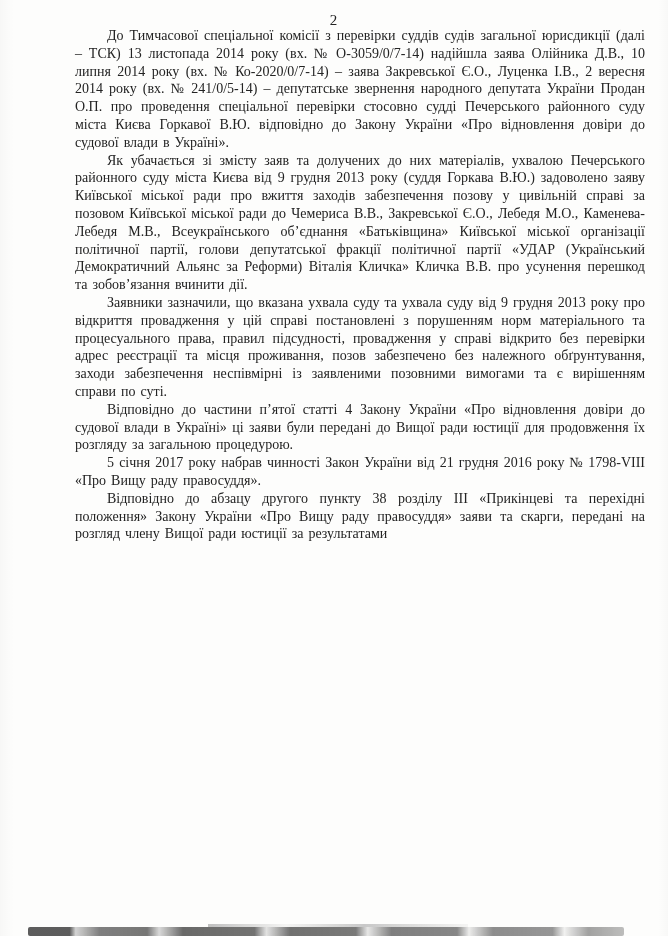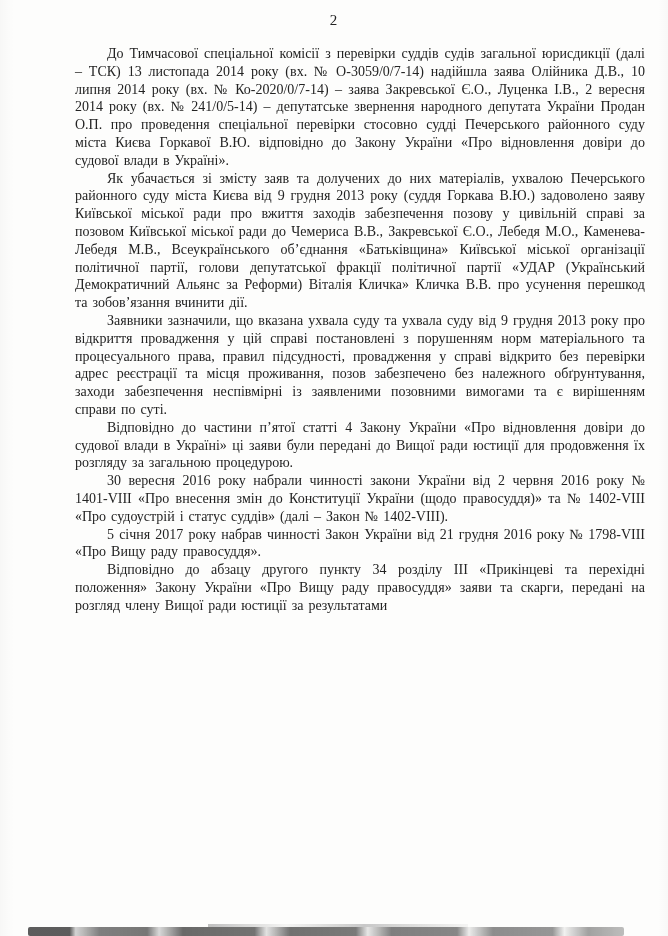--- a/index.html
+++ b/index.html
@@ -26,21 +26,21 @@
     position: absolute;
     top: 12px;
     left: 0;
     width: 668px;
     text-align: center;
     font-size: 15px;
     letter-spacing: 1px;
   }
   .doc-body {
     position: absolute;
-    top: 45px;
+    top: 27px;
     left: 75px;
     width: 570px;
     font-size: 14px;
     line-height: 17.8px;
     text-align: justify;
     text-rendering: optimizeLegibility;
   }
   .doc-body p {
     margin: 0;
     padding: 0;
@@ -84,19 +84,18 @@
 <body>
 
 <div class="scan-page">
   <div class="page-number">2</div>
 
   <div class="doc-body">
     <p>До Тимчасової спеціальної комісії з перевірки суддів судів загальної юрисдикції (далі – ТСК) 13 листопада 2014 року (вх. № О-3059/0/7-14) надійшла заява Олійника Д.В., 10 липня 2014 року (вх. № Ко-2020/0/7-14) – заява Закревської Є.О., Луценка І.В., 2 вересня 2014 року (вх. № 241/0/5-14) – депутатське звернення народного депутата України Продан О.П. про проведення спеціальної перевірки стосовно судді Печерського районного суду міста Києва Горкавої В.Ю. відповідно до Закону України «Про відновлення довіри до судової влади в Україні».</p>
     <p>Як убачається зі змісту заяв та долучених до них матеріалів, ухвалою Печерського районного суду міста Києва від 9 грудня 2013 року (суддя Горкава В.Ю.) задоволено заяву Київської міської ради про вжиття заходів забезпечення позову у цивільній справі за позовом Київської міської ради до Чемериса В.В., Закревської Є.О., Лебедя М.О., Каменева-Лебедя М.В., Всеукраїнського об’єднання «Батьківщина» Київської міської організації політичної партії, голови депутатської фракції політичної партії «УДАР (Український Демократичний Альянс за Реформи) Віталія Кличка» Кличка В.В. про усунення перешкод та зобов’язання вчинити дії.</p>
     <p>Заявники зазначили, що вказана ухвала суду та ухвала суду від 9 грудня 2013 року про відкриття провадження у цій справі постановлені з порушенням норм матеріального та процесуального права, правил підсудності, провадження у справі відкрито без перевірки адрес реєстрації та місця проживання, позов забезпечено без належного обґрунтування, заходи забезпечення неспівмірні із заявленими позовними вимогами та є вирішенням справи по суті.</p>
     <p>Відповідно до частини п’ятої статті 4 Закону України «Про відновлення довіри до судової влади в Україні» ці заяви були передані до Вищої ради юстиції для продовження їх розгляду за загальною процедурою.</p>
-    <p>30 вересня 2016 року набрали чинності закони України від 2 червня 2016 року № 1401-VIII «Про внесення змін до Конституції України (щодо правосуддя)» та № 1402-VIII «Про судоустрій і статус суддів» (далі – Закон № 1402-VIII).</p>
     <p>5 січня 2017 року набрав чинності Закон України від 21 грудня 2016 року № 1798-VIII «Про Вищу раду правосуддя».</p>
-    <p>Відповідно до абзацу другого пункту 34 розділу ІІІ «Прикінцеві та перехідні положення» Закону України «Про Вищу раду правосуддя» заяви та скарги, передані на розгляд члену Вищої ради юстиції за результатами</p>
+    <p>Відповідно до абзацу другого пункту 38 розділу ІІІ «Прикінцеві та перехідні положення» Закону України «Про Вищу раду правосуддя» заяви та скарги, передані на розгляд члену Вищої ради юстиції за результатами</p>
   </div>
 
   <div class="scan-smudge"></div>
 </div>
 
 </body></html>

